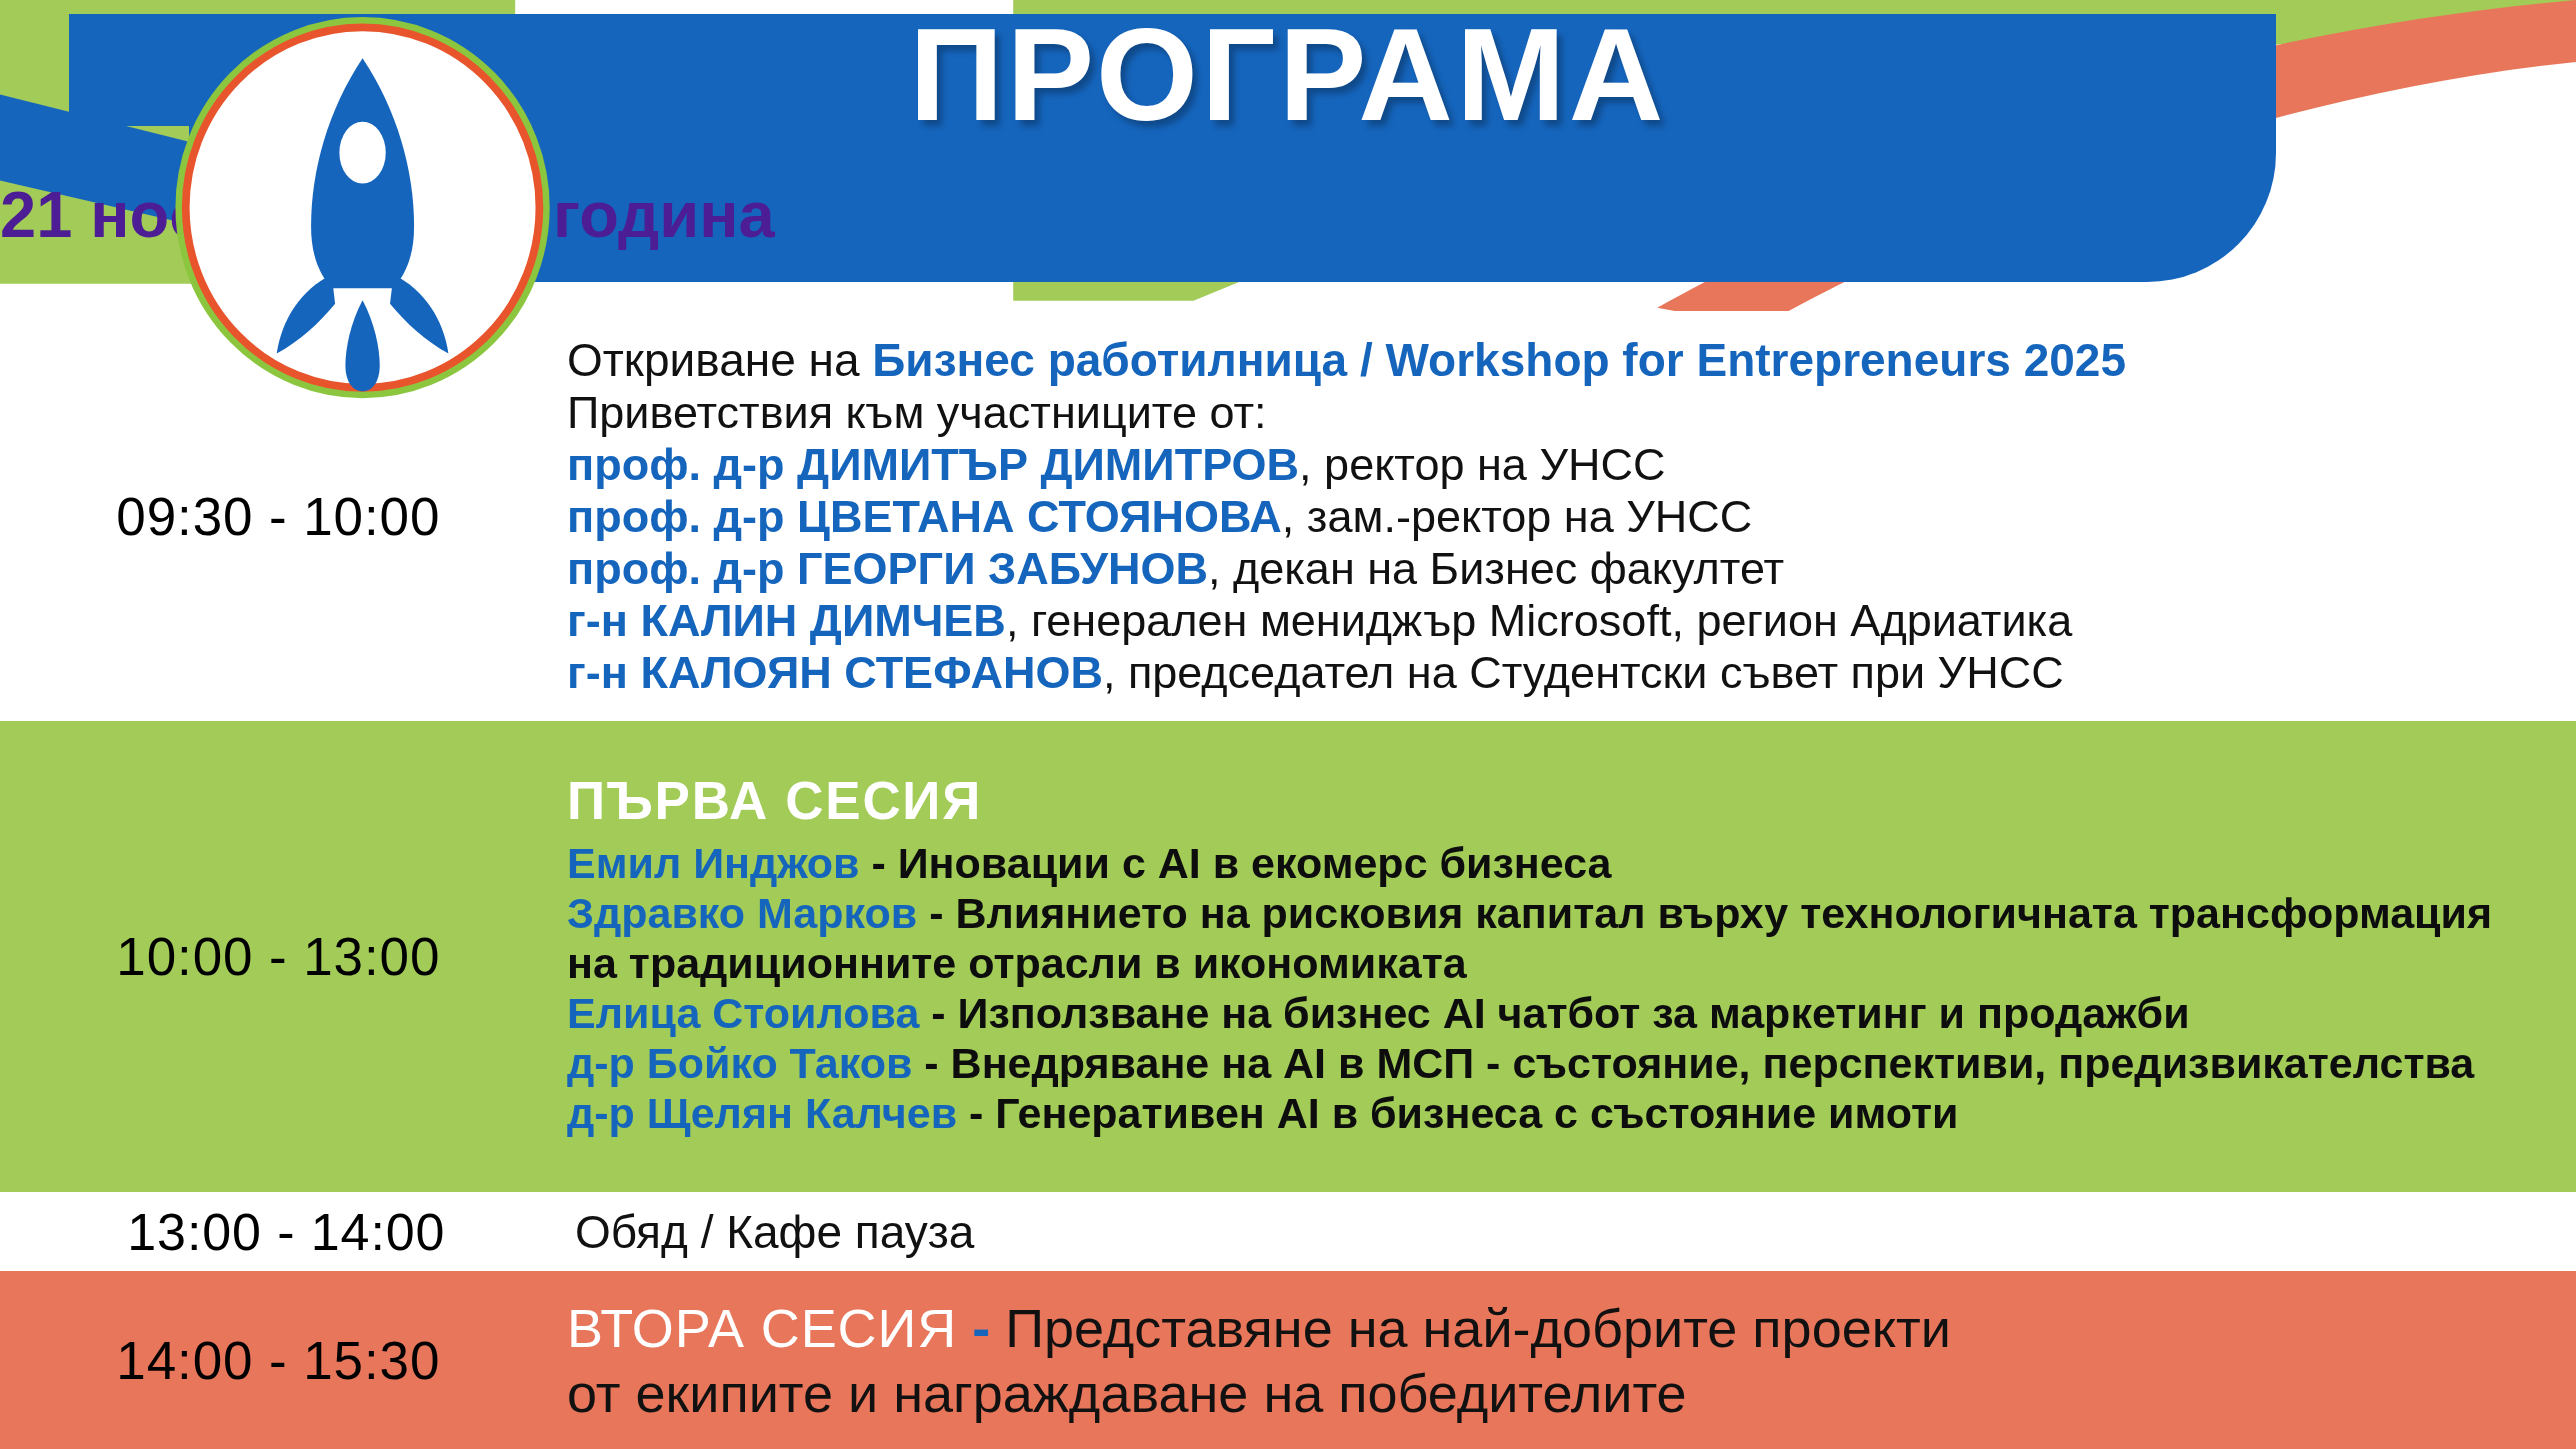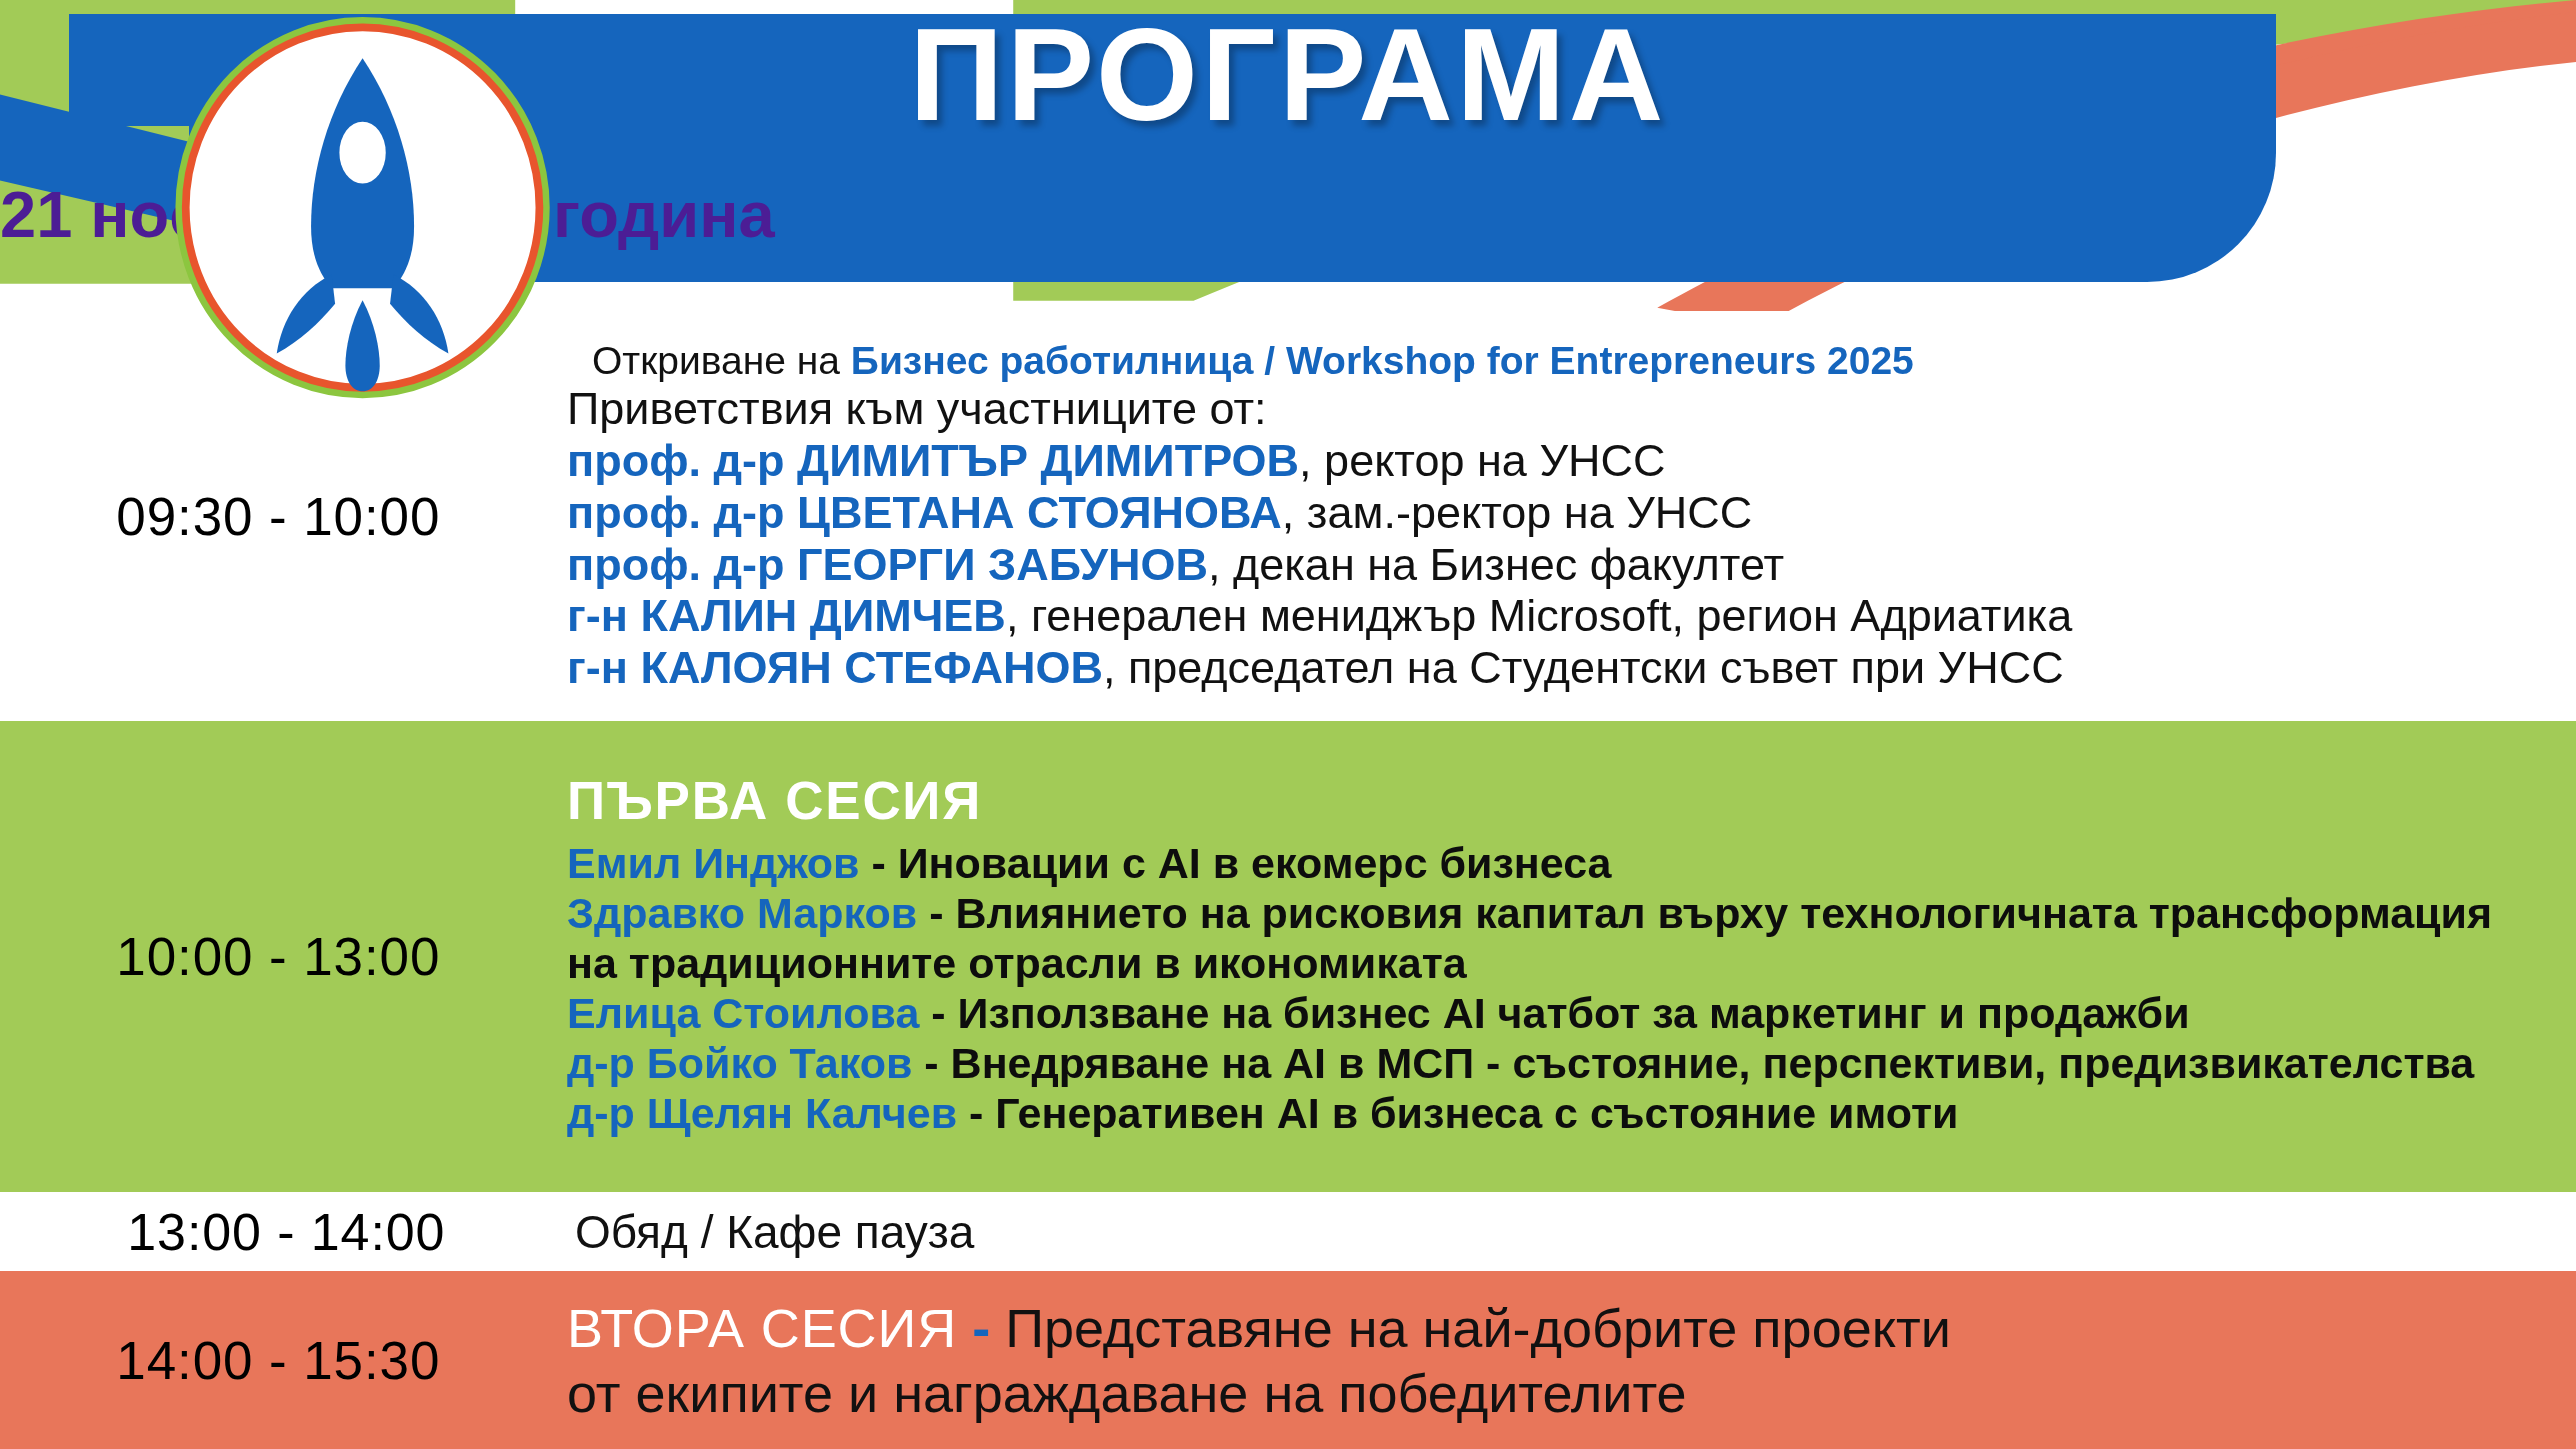--- a/index.html
+++ b/index.html
@@ -129,21 +129,21 @@
   
   #row-1 { top: 311px; height: 410px; }
   #row-1 .row-time { padding-top: 0; }
   .r1-line {
     font-size: 45px;
     line-height: 1.155;
     color: #111111;
     white-space: nowrap;
     font-weight: 400;
   }
-  .r1-line.title-line { font-size: 39px; margin-left: 25px; }
+  .r1-line.title-line { font-size: 46px; }
   .blue-b  { color: #1565BD; font-weight: bold; }
 
   
   #row-2 { top: 721px; height: 471px; }
   .sess-head {
     color: #ffffff;
     font-size: 53px;
     font-weight: bold;
     letter-spacing: 1.7px;
     line-height: 1.0;

